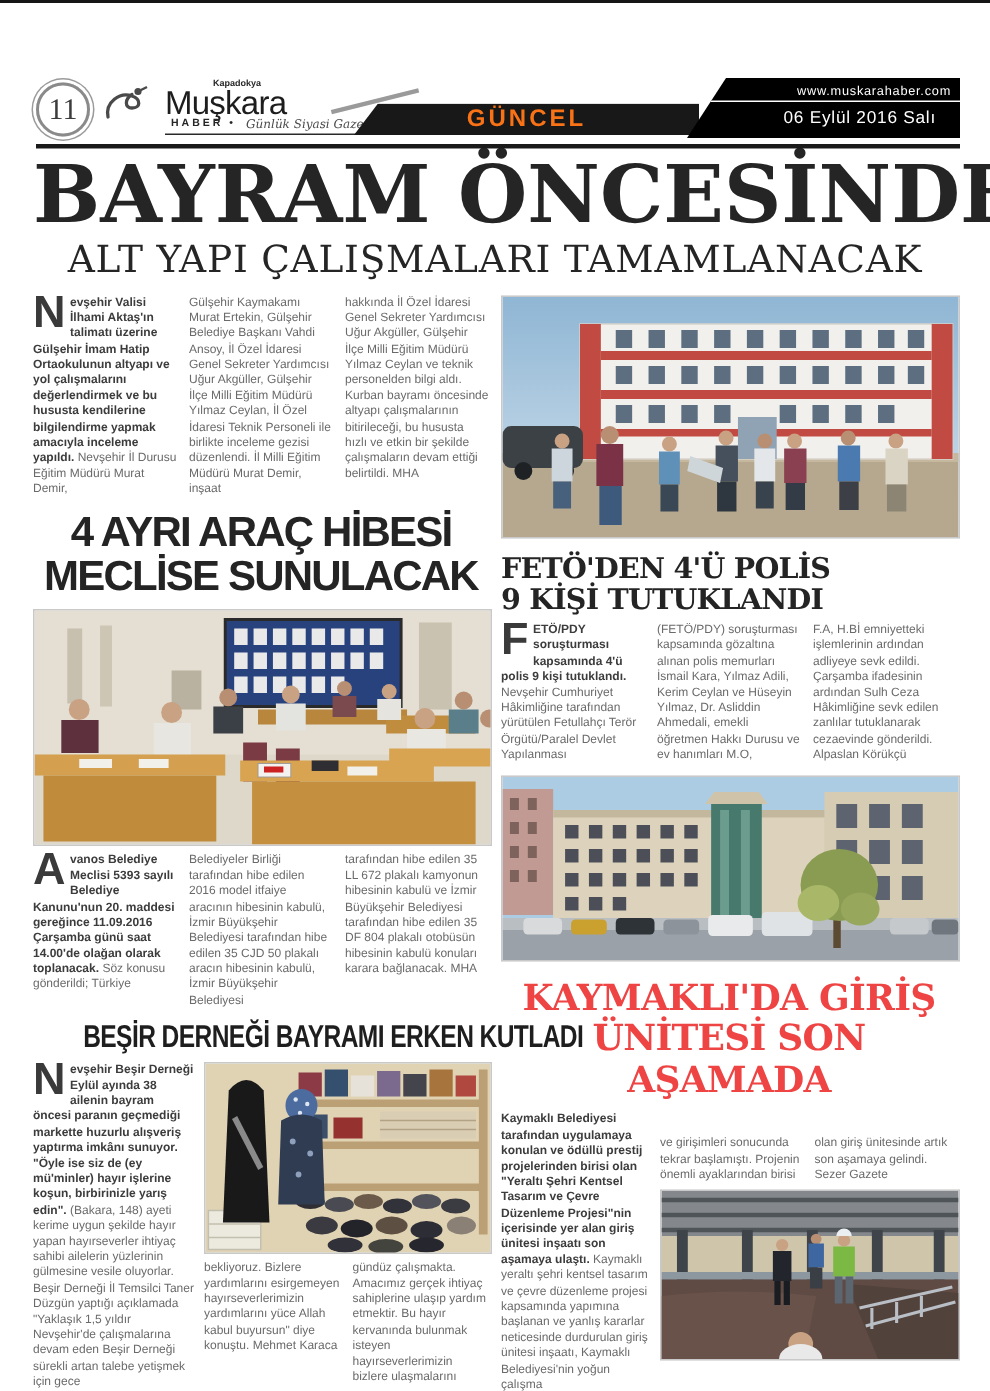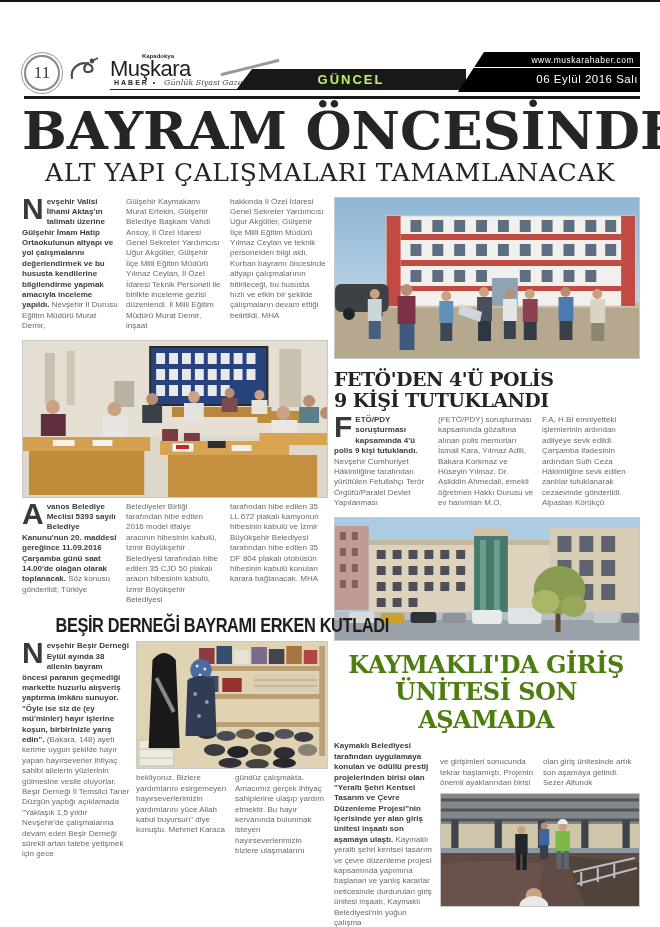--- a/index.html
+++ b/index.html
@@ -3,45 +3,45 @@
 <meta charset="utf-8">
 <style>
   html,body{margin:0;padding:0;background:#ffffff;}
   .page{position:relative;width:660px;height:927px;margin:0 auto;background:#fff;
         border-top:2px solid #151515;font-family:"Liberation Sans",sans-serif;overflow:hidden;}
 
   
   .header{position:absolute;top:50px;left:24px;right:20px;height:44px;}
   .pagenum{position:absolute;left:0;top:3px;width:32px;height:32px;border:2px solid #8a8a8a;
            box-shadow:0 0 0 2px #fff,0 0 0 3px #9a9a9a;border-radius:50%;display:flex;
-           align-items:center;justify-content:center;font-size:17px;color:#3c3c3c;
+           align-items:center;justify-content:center;font-size:20px;color:#3c3c3c;
            font-family:"Liberation Serif",serif;}
   .brand{position:absolute;left:44px;top:0;width:190px;height:42px;}
   .brand-mark{position:absolute;left:0;top:4px;}
   .brand-region{position:absolute;left:74px;top:1px;font-size:6px;font-weight:bold;color:#2a2a2a;}
   .brand-name{position:absolute;left:42px;top:4px;font-size:22px;font-weight:normal;color:#1d1d1d;
               letter-spacing:-0.5px;}
   .brand-sub{position:absolute;left:46px;top:27px;font-size:7px;font-weight:bold;
              letter-spacing:2px;color:#262626;}
   .brand-tagline{position:absolute;left:96px;top:26px;font-size:8px;font-style:italic;
                  color:#4a4a4a;font-family:"DejaVu Serif",serif;}
   .brand-underline{position:absolute;left:42px;top:37px;width:190px;border-top:1px solid #2a2a2a;}
   .section-band{position:absolute;left:212px;top:17px;width:230px;height:21px;background:#181818;
                 clip-path:polygon(16px 0,100% 0,100% 100%,0 100%);display:flex;align-items:center;
                 justify-content:center;}
-  .section-band .txt{color:#bef264;font-size:13px;font-weight:bold;letter-spacing:2px;}
+  .section-band .txt{color:#f97316;font-size:16px;font-weight:bold;letter-spacing:2px;}
   .section-accent{position:absolute;left:196px;top:14px;width:60px;height:3px;background:#9a9a9a;
                   transform:rotate(-14deg);}
   .right-band{position:absolute;right:0;top:0;width:182px;height:40px;background:#000000;
               clip-path:polygon(26px 0,100% 0,100% 100%,0 100%);}
   .right-band .web{height:15px;display:flex;align-items:center;justify-content:flex-end;
                    padding-right:6px;color:#fff;font-size:8.5px;letter-spacing:0.5px;
                    border-bottom:1px solid #fff;}
   .right-band .date{height:22px;display:flex;align-items:center;justify-content:flex-end;
-                    padding-right:2px;color:#fff;font-size:11.5px;letter-spacing:0.5px;}
+                    padding-right:16px;color:#fff;font-size:11.5px;letter-spacing:0.5px;}
   .header-rule{position:absolute;top:94px;left:24px;right:20px;border-top:3px solid #1a1a1a;}
 
   
   .h1-block{padding:102px 22px 0 22px;text-align:center;}
   .h1-line1{font-family:"DejaVu Serif",serif;font-weight:bold;font-size:53px;line-height:1.0;
             color:#252525;letter-spacing:0px;white-space:nowrap;}
   .h1-line2{font-family:"DejaVu Serif",serif;font-weight:normal;font-size:25px;line-height:1.1;
             color:#252525;letter-spacing:0.5px;white-space:nowrap;margin-top:2px;}
 
   
@@ -53,21 +53,21 @@
   .lead{font-weight:bold;color:#3c3c3c;}
   .dropcap{float:left;font-size:30px;line-height:24px;font-weight:bold;color:#3a3a3a;
            padding-right:3px;}
   .hl-sans{font-size:28px;line-height:1.05;font-weight:bold;letter-spacing:-1.2px;color:#242424;
            text-align:center;margin-top:8px;}
   .hl-slab{font-family:"DejaVu Serif",serif;font-size:19px;line-height:1.12;font-weight:bold;
            letter-spacing:-0.5px;color:#242424;text-align:left;margin-top:10px;}
   .hl-cond{font-size:21px;font-weight:bold;letter-spacing:-0.5px;color:#1e1e1e;text-align:center;
            margin-top:8px;transform:scaleX(0.78);transform-origin:center;white-space:nowrap;}
   .hl-serif{font-family:"DejaVu Serif",serif;font-size:24px;line-height:1.15;font-weight:bold;
-            color:#4d7c0f;text-align:center;margin-top:10px;letter-spacing:-0.5px;}
+            color:#ef4444;text-align:center;margin-top:10px;letter-spacing:-0.5px;}
   .photo{display:block;width:100%;border:1px solid #c9c9c9;margin-top:8px;background:#eee;}
   .split{display:flex;gap:6px;margin-top:4px;}
   .split .c1{width:108px;flex:none;}
   .split .rest{flex:1;min-width:0;}
   .min120{min-height:118px;}
 </style>
 </head>
 <body>
 
 <div class="page">
@@ -109,20 +109,24 @@
   <div class="main">
 
     <div class="half">
 
       <div class="art-cols min120">
         <p class="art-col"><span class="dropcap">N</span><span class="lead">evşehir Valisi İlhami Aktaş'ın talimatı üzerine Gülşehir İmam Hatip Ortaokulunun altyapı ve yol çalışmalarını değerlendirmek ve bu hususta kendilerine bilgilendirme yapmak amacıyla inceleme yapıldı. </span><span>Nevşehir İl Durusu Eğitim Müdürü Murat Demir,</span></p>
         <p class="art-col">Gülşehir Kaymakamı Murat Ertekin, Gülşehir Belediye Başkanı Vahdi Ansoy, İl Özel İdaresi Genel Sekreter Yardımcısı Uğur Akgüller, Gülşehir İlçe Milli Eğitim Müdürü Yılmaz Ceylan, İl Özel İdaresi Teknik Personeli ile birlikte inceleme gezisi düzenlendi. İl Milli Eğitim Müdürü Murat Demir, inşaat</p>
         <p class="art-col">hakkında İl Özel İdaresi Genel Sekreter Yardımcısı Uğur Akgüller, Gülşehir İlçe Milli Eğitim Müdürü Yılmaz Ceylan ve teknik personelden bilgi aldı. Kurban bayramı öncesinde altyapı çalışmalarının bitirileceği, bu hususta hızlı ve etkin bir şekilde çalışmaların devam ettiği belirtildi. MHA</p>
       </div>
 
+      <div class="hl-sans">
+        <div>4 AYRI ARAÇ HİBESİ</div>
+        <div>MECLİSE SUNULACAK</div>
+      </div>
 
       <svg class="photo" height="156" viewBox="0 0 306 156" preserveAspectRatio="none">
         <rect width="306" height="156" fill="#ded8ca"></rect>
         <rect x="0" y="0" width="306" height="96" fill="#e4dfd2"></rect>
         <rect x="22" y="12" width="10" height="50" fill="#c7c0af"></rect>
         <rect x="44" y="10" width="8" height="54" fill="#cdc6b5"></rect>
         <rect x="128" y="6" width="118" height="58" fill="#28427e" stroke="#2a2a2a" stroke-width="2"></rect>
         <g fill="#e9e9e9">
           <rect x="134" y="12" width="9" height="11"></rect>
             <rect x="147" y="12" width="9" height="11"></rect>
@@ -357,21 +361,21 @@
         </g>
       </svg>
 
       <div class="hl-slab">
         <div>FETÖ'DEN 4'Ü POLİS</div>
         <div>9 KİŞİ TUTUKLANDI</div>
       </div>
 
       <div class="art-cols" style="min-height:78px;">
         <p class="art-col"><span class="dropcap">F</span><span class="lead">ETÖ/PDY soruşturması kapsamında 4'ü polis 9 kişi tutuklandı. </span><span>Nevşehir Cumhuriyet Hâkimliğine tarafından yürütülen Fetullahçı Terör Örgütü/Paralel Devlet Yapılanması</span></p>
-        <p class="art-col">(FETÖ/PDY) soruşturması kapsamında gözaltına alınan polis memurları İsmail Kara, Yılmaz Adili, Bakara Korkmaz ve Hüseyin Yılmaz, Dr. Asliddin Ahmedali, emekli öğretmen Hakkı Durusu ve ev hanımları M.O,</p>
+        <p class="art-col">(FETÖ/PDY) soruşturması kapsamında gözaltına alınan polis memurları İsmail Kara, Yılmaz Adili, Kerim Ceylan ve Hüseyin Yılmaz, Dr. Asliddin Ahmedali, emekli öğretmen Hakkı Durusu ve ev hanımları M.O,</p>
         <p class="art-col">F.A, H.Bİ emniyetteki işlemlerinin ardından adliyeye sevk edildi. Çarşamba ifadesinin ardından Sulh Ceza Hâkimliğine sevk edilen zanlılar tutuklanarak cezaevinde gönderildi. Alpaslan Körükçü</p>
       </div>
 
       <svg class="photo" height="122" viewBox="0 0 306 122" preserveAspectRatio="none">
         <rect width="306" height="122" fill="#accce4"></rect>
         <rect x="0" y="8" width="34" height="84" fill="#c09a93"></rect>
         <g fill="#7e625c">
             <rect x="5" y="14" width="6" height="8"></rect>
             <rect x="17" y="14" width="6" height="8"></rect>
             <rect x="5" y="30" width="6" height="8"></rect>
@@ -448,21 +452,21 @@
       <div class="hl-serif">
         <div>KAYMAKLI'DA GİRİŞ</div>
         <div>ÜNİTESİ SON AŞAMADA</div>
       </div>
 
       <div class="split" style="margin-top:8px;">
         <p class="art-col c1" style="width:100px;"><span class="lead">Kaymaklı Belediyesi tarafından uygulamaya konulan ve ödüllü prestij projelerinden birisi olan "Yeraltı Şehri Kentsel Tasarım ve Çevre Düzenleme Projesi"nin içerisinde yer alan giriş ünitesi inşaatı son aşamaya ulaştı. </span><span>Kaymaklı yeraltı şehri kentsel tasarım ve çevre düzenleme projesi kapsamında yapımına başlanan ve yanlış kararlar neticesinde durdurulan giriş ünitesi inşaatı, Kaymaklı Belediyesi'nin yoğun çalışma</span></p>
         <div class="rest">
           <div class="art-cols" style="margin-top:16px;">
             <p class="art-col">ve girişimleri sonucunda tekrar başlamıştı. Projenin önemli ayaklarından birisi</p>
-            <p class="art-col">olan giriş ünitesinde artık son aşamaya gelindi. Sezer Altunok</p>
+            <p class="art-col">olan giriş ünitesinde artık son aşamaya gelindi. Sezer Gazete</p>
           </div>
           <svg class="photo" height="112" viewBox="0 0 192 112" preserveAspectRatio="none" style="margin-top:4px;">
             <rect width="192" height="112" fill="#84888c"></rect>
             <g stroke="#4e5458" stroke-width="3">
                 <line x1="0" y1="6" x2="192" y2="6"></line>
                 <line x1="0" y1="16" x2="192" y2="16"></line>
                 <line x1="0" y1="26" x2="192" y2="26"></line>
               </g>
             <rect x="0" y="30" width="192" height="26" fill="#cfc5ab"></rect>
             <g fill="#3f444b">

